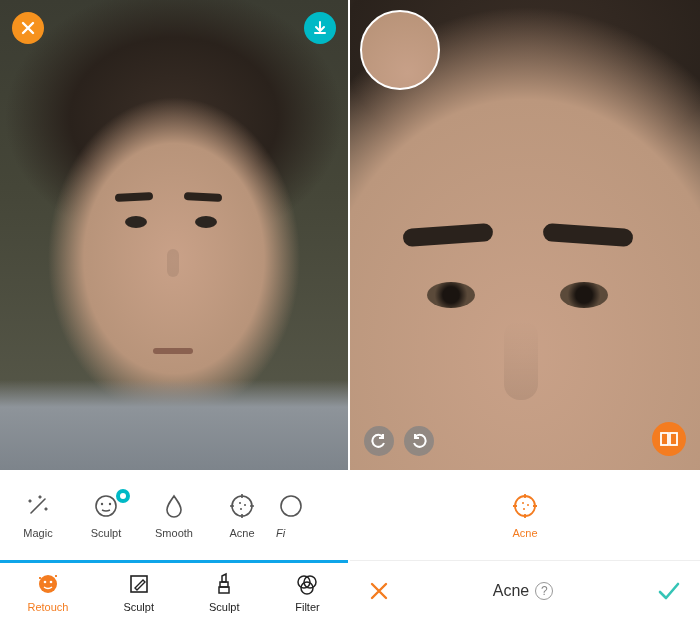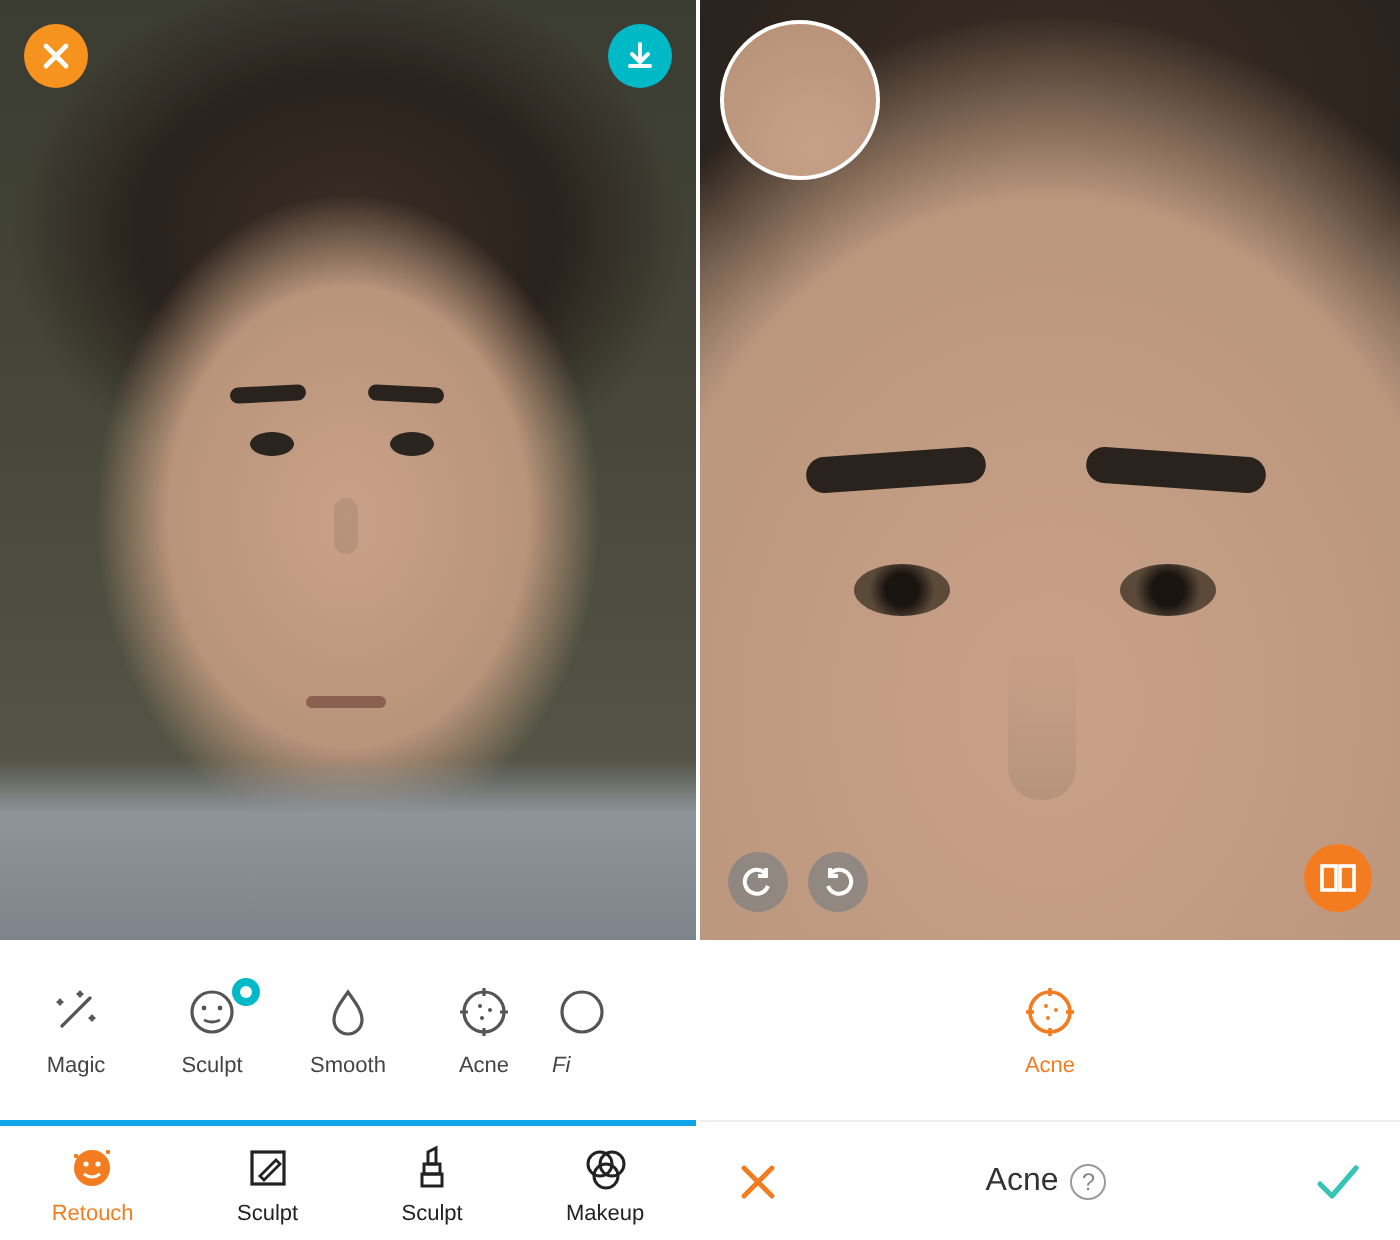--- a/index.html
+++ b/index.html
@@ -278,21 +278,21 @@
       <span>Sculpt</span>
     </div>
     <div class="nav-item">
       <span class="ico">
         <svg width="24" height="24" viewBox="0 0 24 24">
             <circle cx="9" cy="10" r="6" fill="none" stroke="#222" stroke-width="1.5"></circle>
             <circle cx="15" cy="10" r="6" fill="none" stroke="#222" stroke-width="1.5"></circle>
             <circle cx="12" cy="16" r="6" fill="none" stroke="#222" stroke-width="1.5"></circle>
           </svg>
       </span>
-      <span>Makeup</span>
+      <span>Filter</span>
     </div>
   </div>
 </div>
 
 <div class="panel">
   <div class="photo-area photo-right">
     <div class="face-right"></div>
     <div class="brow2 l"></div>
       <div class="brow2 r"></div>
     <div class="eye2 l"></div>

